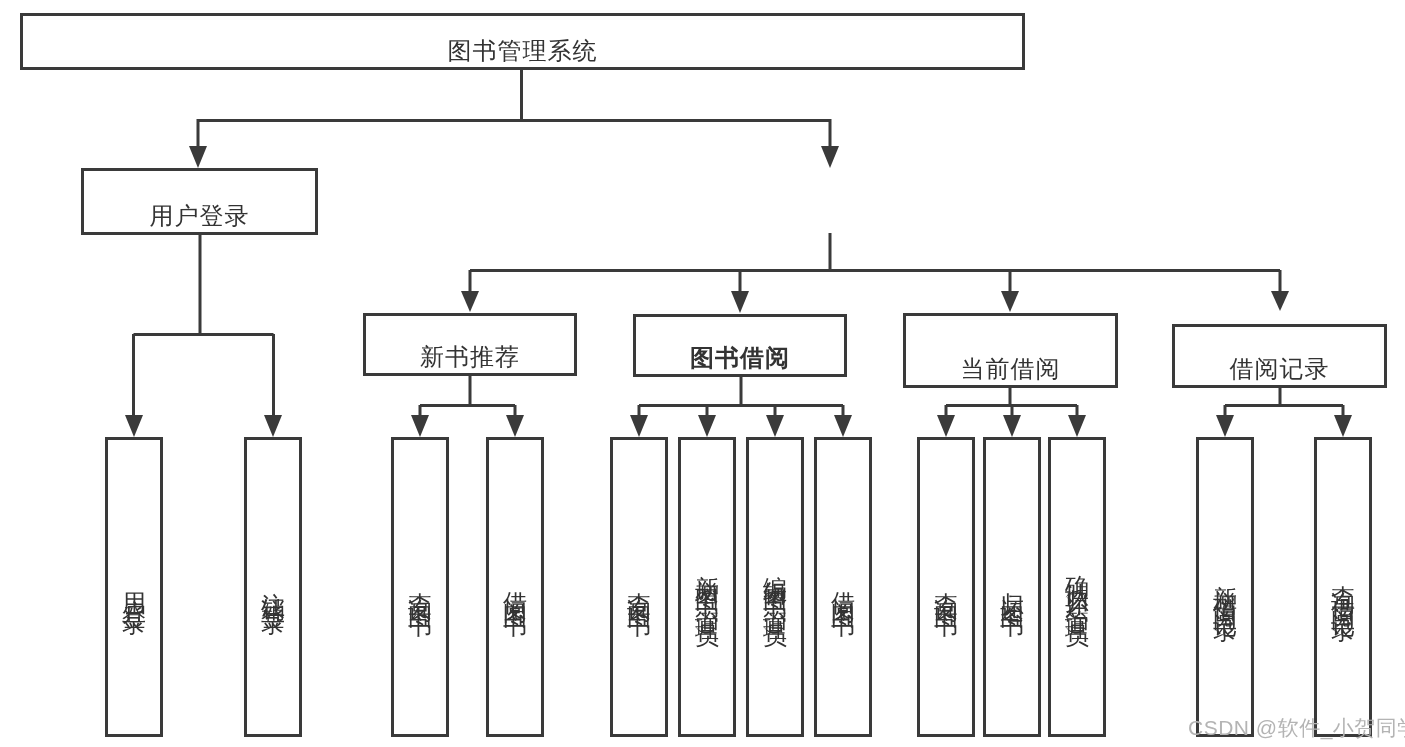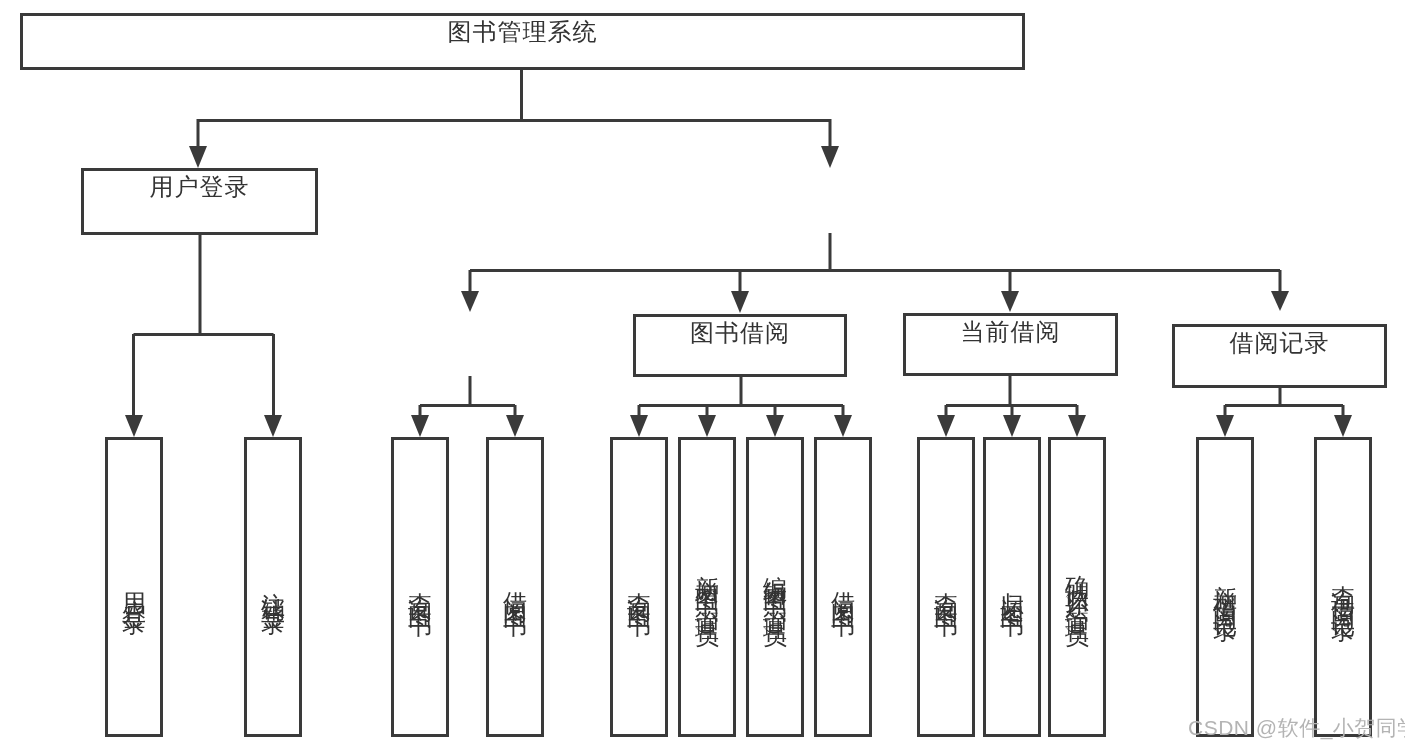--- a/index.html
+++ b/index.html
@@ -3,21 +3,21 @@
 <meta charset="utf-8">
 <style>
   html, body { margin:0; padding:0; background:#ffffff; }
   #canvas {
     position:relative; width:1405px; height:747px; background:#ffffff;
     font-family:"Liberation Sans","DejaVu Sans",sans-serif; overflow:hidden;
   }
   .box {
     position:absolute; box-sizing:border-box;
     border:3px solid #3a3a3a; background:#ffffff;
-    display:flex; align-items:flex-start; justify-content:center;
+    display:flex; align-items:flex-end; justify-content:center;
     font-size:24px; color:#333333; letter-spacing:1px;
   }
   .vbox {
     position:absolute; box-sizing:border-box;
     border:3px solid #3a3a3a; background:#ffffff;
     display:flex; align-items:center; justify-content:center;
     font-size:24px; color:#333333;
   }
   .vtext {
     writing-mode:vertical-rl; text-orientation:mixed;
@@ -29,22 +29,22 @@
   .watermark {
     position:absolute; left:1188px; top:714px; width:210px;
     font-size:21px; color:#b4b4b4; letter-spacing:0.5px; white-space:nowrap;
   }
 
   
   #root-box  { left:20px;  top:13px;  width:1005px; height:57px; }
   #l2-login  { left:81px;  top:168px; width:237px;  height:67px; }
   #l2-mgmt   { left:712px; top:169px; width:235px;  height:64px; }
   #l3-newbk  { left:363px; top:313px; width:214px;  height:63px; }
-  #l3-borrow { left:633px; top:314px; width:214px;  height:63px; }
-  #l3-cur    { left:903px; top:313px; width:215px;  height:63px; }
+  #l3-borrow { left:633px; top:314px; width:214px;  height:63px;font-weight:bold; }
+  #l3-cur    { left:903px; top:313px; width:215px;  height:75px; }
   #l3-rec    { left:1172px;top:324px; width:215px;  height:64px; }
   .leaf { top:437px; width:58px; height:300px; }
   #lf-login   { left:105px; }  #lf-logout  { left:244px; }
   #lf-nb-q    { left:391px; }  #lf-nb-b    { left:486px; }
   #lf-bb-q    { left:610px; }  #lf-bb-add  { left:678px; }
   #lf-bb-edit { left:746px; }  #lf-bb-bor  { left:814px; }
   #lf-cb-q    { left:917px; }  #lf-cb-ret  { left:983px; }
   #lf-cb-conf { left:1048px;}
   #lf-rc-add  { left:1196px;}  #lf-rc-q    { left:1314px;}
 </style>
@@ -97,20 +97,23 @@
   </svg>
 
   <div class="box" id="root-box">
     <span>图书管理系统</span>
   </div>
 
   <div class="box" id="l2-login">
     <span>用户登录</span>
   </div>
 
+  <div class="box" id="l3-newbk">
+    <span>新书推荐</span>
+  </div>
   <div class="box" id="l3-borrow">
     <span>图书借阅</span>
   </div>
   <div class="box" id="l3-cur">
     <span>当前借阅</span>
   </div>
   <div class="box" id="l3-rec">
     <span>借阅记录</span>
   </div>
 

